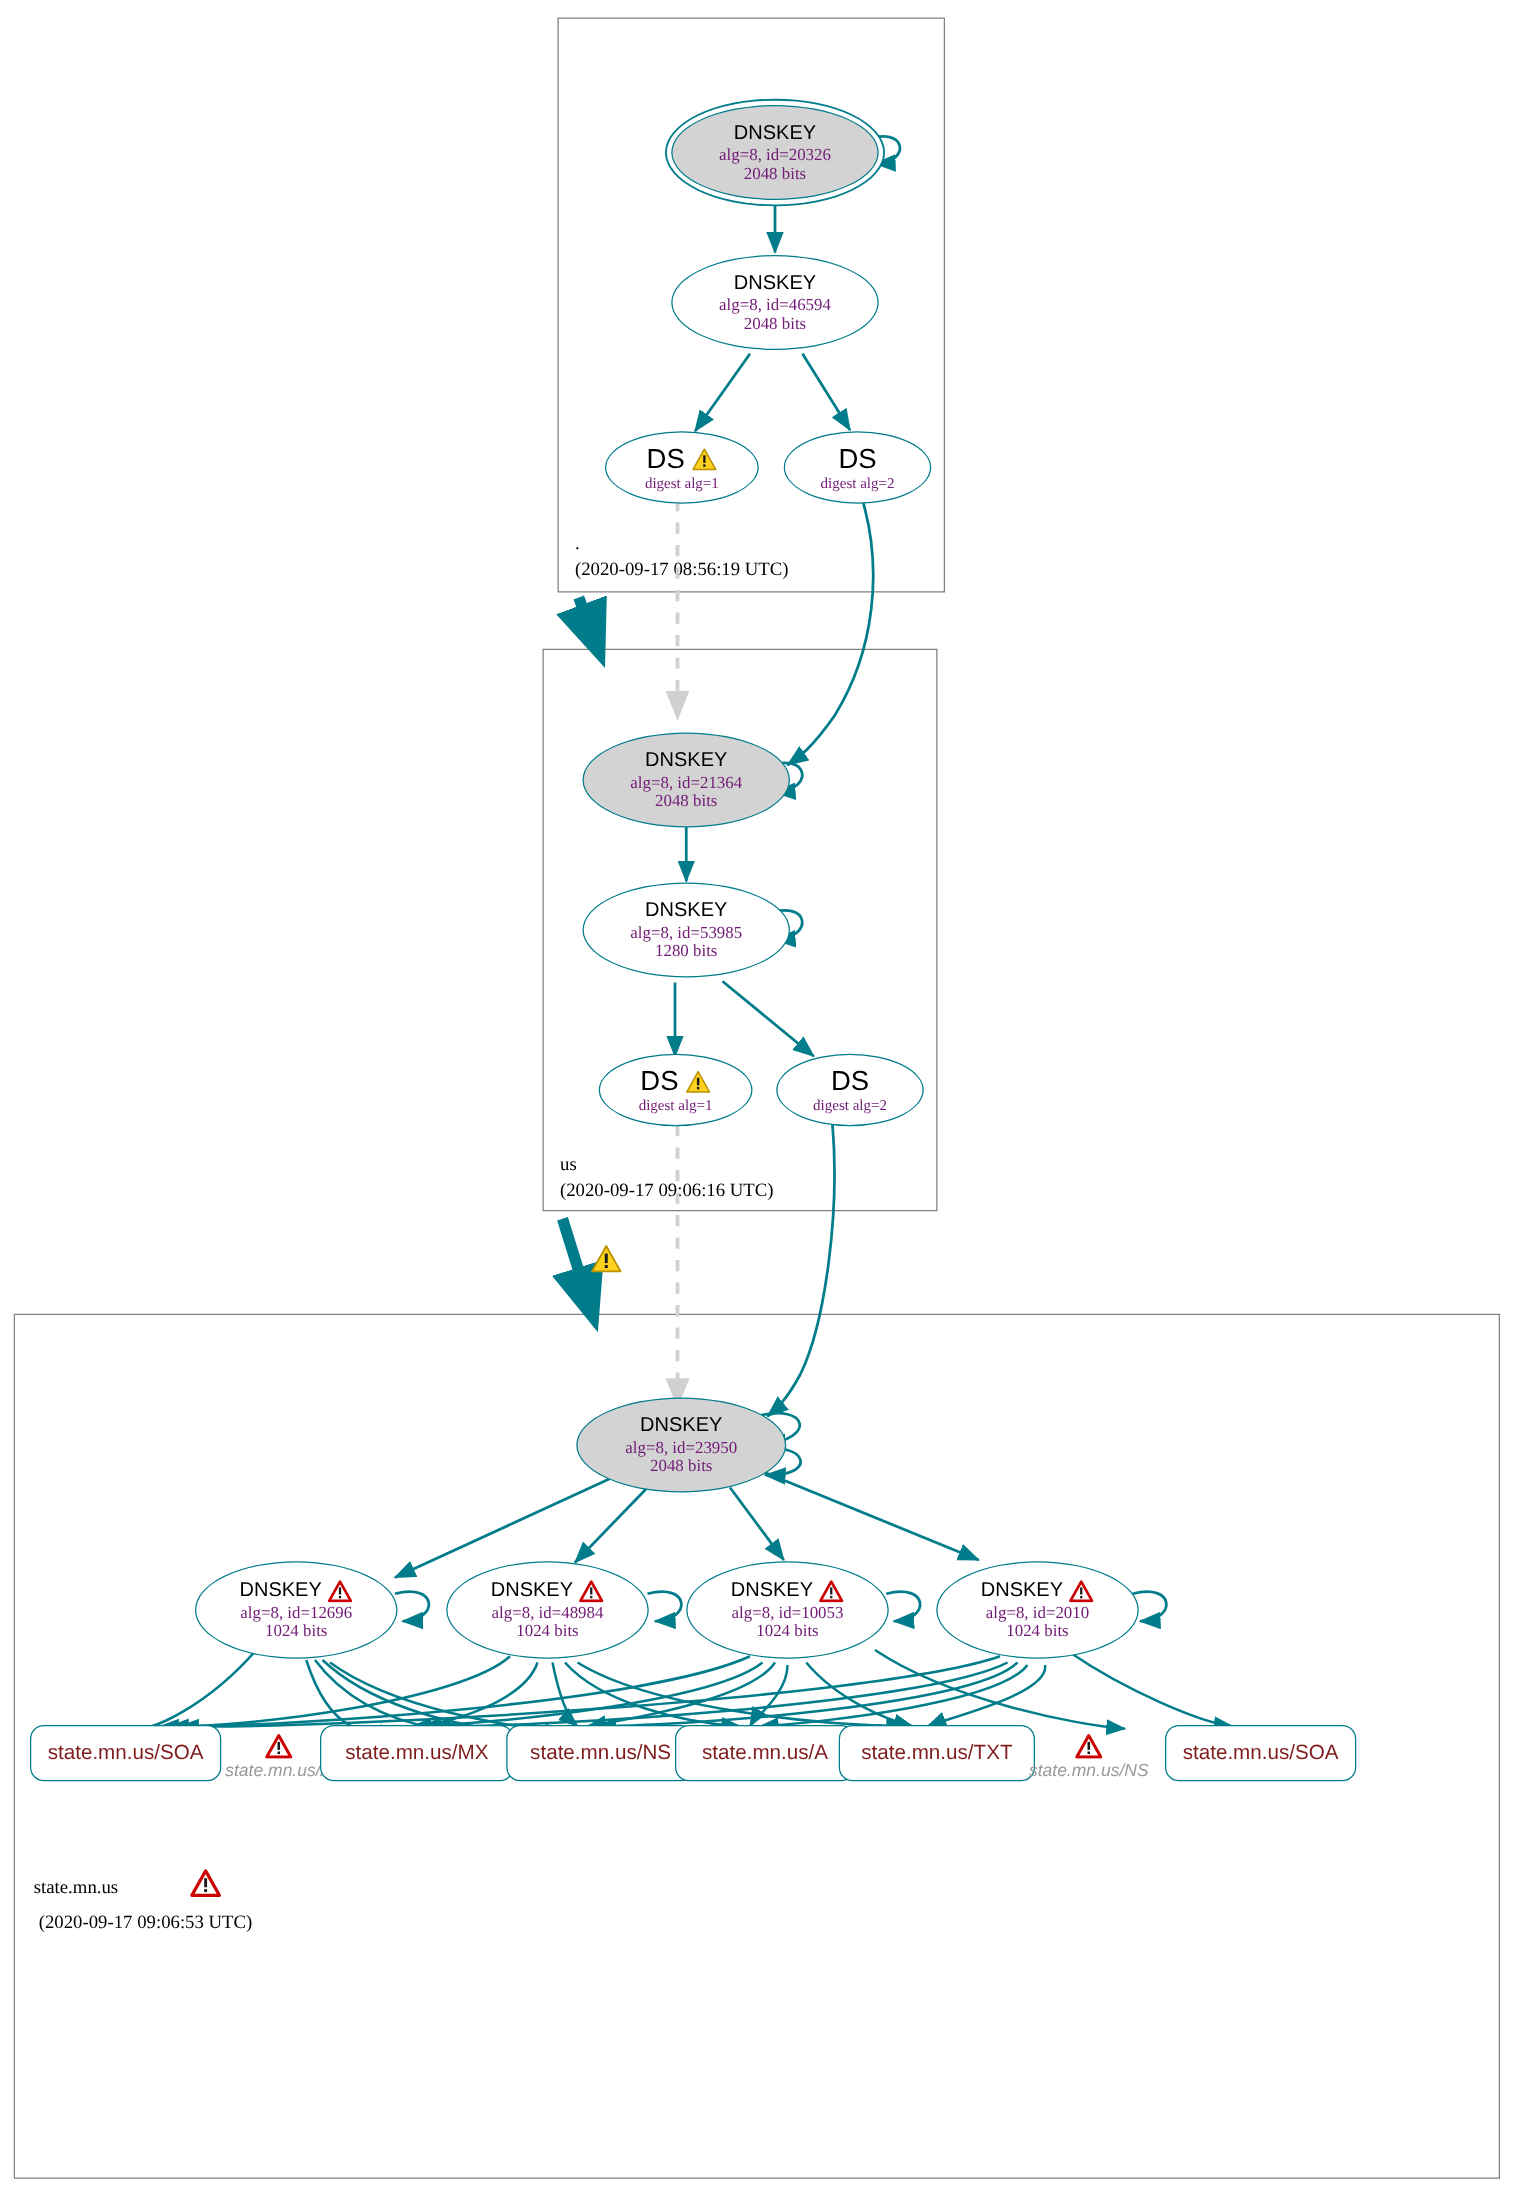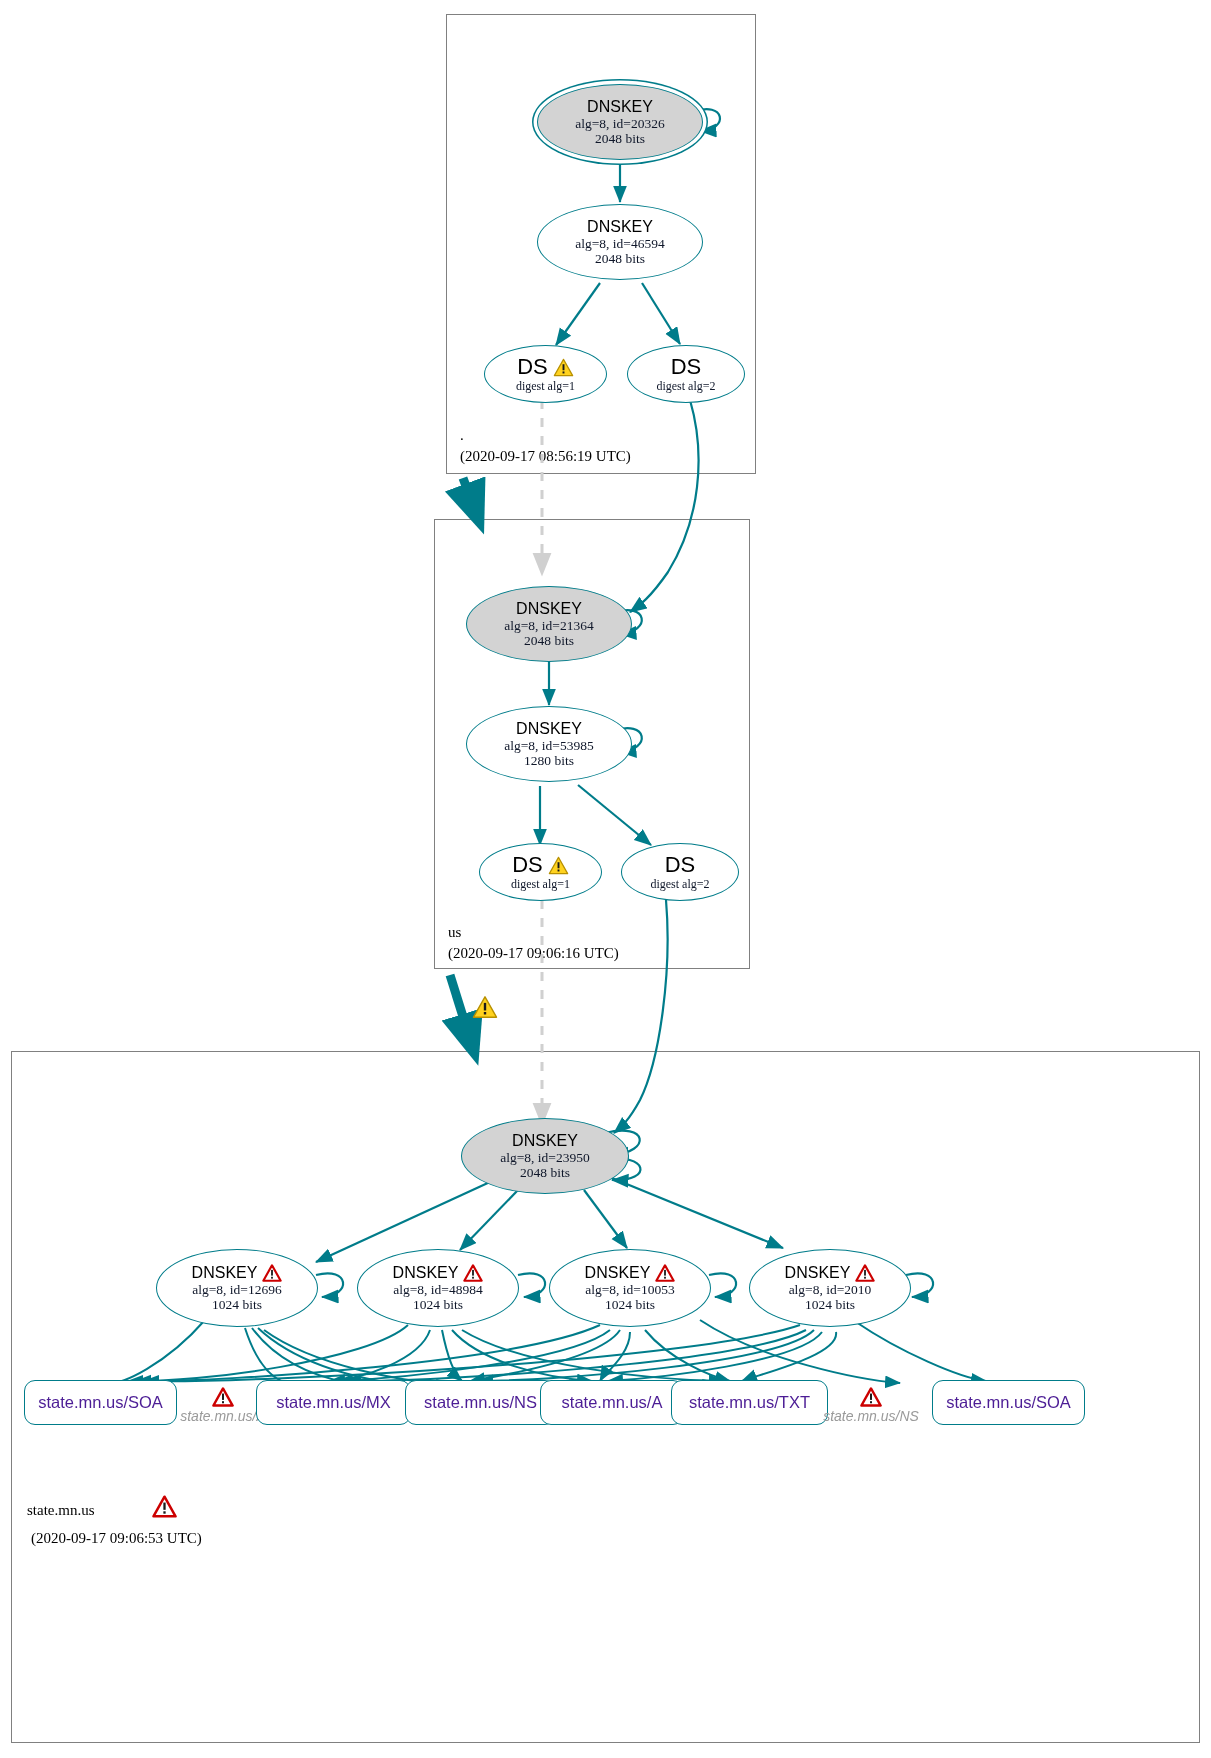--- a/index.html
+++ b/index.html
@@ -58,39 +58,39 @@
     font-size: 16px;
     color: #000;
     display: flex;
     align-items: center;
     gap: 5px;
     white-space: nowrap;
   }
   .node .sub {
     font-family: "Liberation Serif", serif;
     font-size: 13.5px;
-    color: #0f172a;
+    color: #701a75;
     white-space: nowrap;
   }
   .node.ds .title { font-size: 22px; }
   .node.ds .sub { font-size: 12px; }
 
   
   .rrset {
     position: absolute;
     display: flex;
     align-items: center;
     justify-content: center;
     box-sizing: border-box;
     border: 1.8px solid #007c8a;
     border-radius: 11px;
     background: #ffffff;
     font-family: "Liberation Sans", sans-serif;
     font-size: 16.5px;
-    color: #4c1d95;
+    color: #7f1d1d;
     white-space: nowrap;
   }
   .rrset-missing {
     position: absolute;
     display: flex;
     flex-direction: column;
     align-items: center;
     justify-content: center;
   }
   .rrset-missing .lbl {

